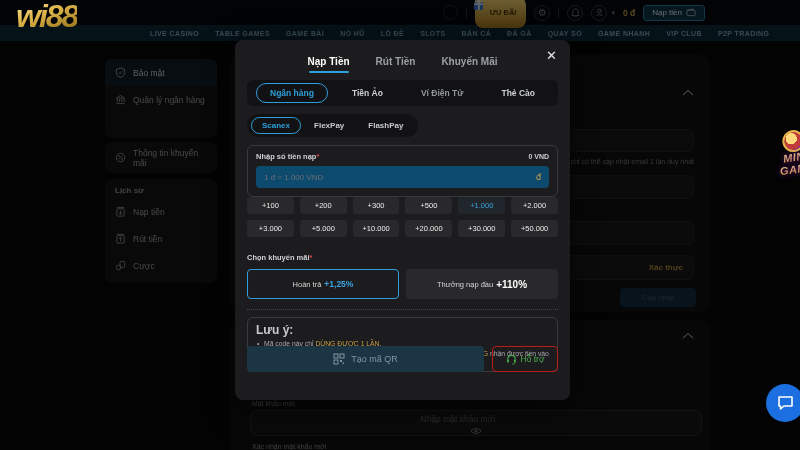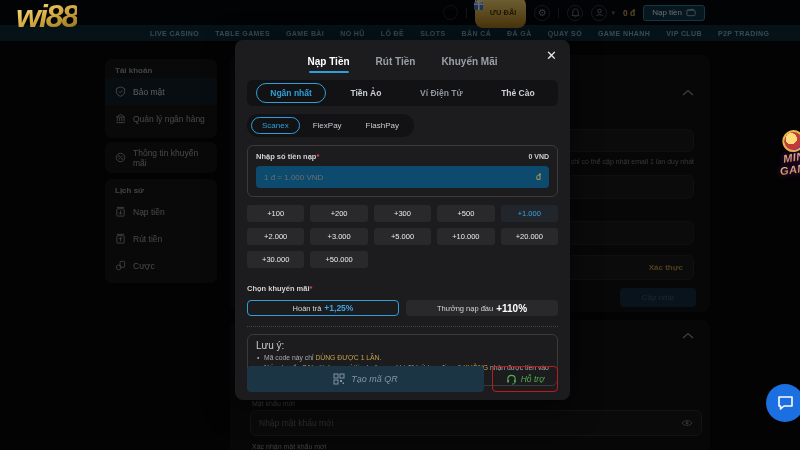--- a/index.html
+++ b/index.html
@@ -45,21 +45,21 @@
   .chev-up { position:absolute; right:16px; color:#6a6a6e; }
   .bg-input { position:absolute; left:20px; width:444px; background:#191919; border:1px solid #242424; border-radius:6px; }
   .email-note { position:absolute; right:16px; top:103px; font-size:7px; color:#7a7a7e; }
   .verify-row { position:absolute; left:20px; top:200px; width:444px; height:25px; background:#191919; border:1px solid #242424;
     border-radius:6px; display:flex; align-items:center; justify-content:flex-end; padding-right:10px; }
   .verify-label { font-size:8px; font-weight:bold; color:#b08a3e;text-align:center; }
   .update-btn { position:absolute; left:390px; top:233px; width:76px; height:19px; background:#142a3c; border-radius:4px;
     display:flex; align-items:center; justify-content:center; font-size:8px; color:#3d576e; }
   .pw-label { position:absolute; left:22px; font-size:7px; color:#8a8a8e; }
   .pw-input { position:absolute; left:20px; top:90px; width:452px; height:26px; background:#181818; border:1px solid #2a2a2a;
-    border-radius:6px; display:flex; align-items:center; padding:0 8px; }
+    border-radius:6px; display:flex; align-items:center; padding:0 8px;flex-direction:column; }
   .pw-input input { flex:1; background:none; border:none; outline:none; font-size:8.5px; color:#aaa; font-family:inherit; }
   .pw-input input::placeholder { color:#5f5f63; }
 
   
   .minigame { position:absolute; left:766px; top:130px; width:58px; z-index:30; text-align:center; transform:rotate(-8deg); }
   .mg-wheel { width:22px; height:22px; margin:0 auto; border-radius:50%;
     background:radial-gradient(circle at 40% 35%, #ffd97a 0 35%, #c23b3b 36% 70%, #7a2aa0 71%); border:2px solid #e8b64c; }
   .mg-t { font-size:11px; font-weight:bold; font-style:italic; letter-spacing:.5px; line-height:1.05;
     background:linear-gradient(180deg,#ffe69a,#d69a2a); -webkit-background-clip:text; background-clip:text; color:transparent;
     text-shadow:0 0 6px rgba(140,40,160,.8); }
@@ -74,50 +74,50 @@
   .m-tabs { display:flex; justify-content:center; gap:26px; padding-top:16px; }
   .m-tab { font-size:10px; font-weight:bold; color:#9aa0a6; position:relative; cursor:pointer; }
   .m-tab.active { color:#ffffff; }
   .m-tab.active::after { content:""; position:absolute; left:1px; right:1px; bottom:-6px; height:2px; background:#2e9fd9; border-radius:1px; }
   .m-subtabs { margin-top:13px; background:#121214; border-radius:6px; height:26px; display:flex; align-items:center;
     justify-content:space-around; padding:0 4px; }
   .m-subtab { font-size:8.5px; font-weight:bold; color:#cdd1d4; padding:4px 13px; border:1px solid transparent; }
   .m-subtab.active { border-color:#2e9fd9; border-radius:12px; color:#2e9fd9; }
   .m-subtab.dim { color:#8f959a; }
   .m-providers { margin-top:8px; display:inline-flex; align-items:center; gap:2px; background:#121214; border-radius:13px; padding:3px 4px; }
-  .m-provider { font-size:8px; font-weight:normal; color:#c7cbce; padding:3px 10px; border:1px solid transparent; }
+  .m-provider { font-size:8px; font-weight:bold; color:#c7cbce; padding:3px 10px; border:1px solid transparent; }
   .m-provider.active { border-color:#2e9fd9; border-radius:11px; color:#2e9fd9; }
   .amount-box { margin-top:8px; border:1px solid #3a3a3d; border-radius:6px; padding:6px 8px 8px; }
   .amount-head { display:flex; justify-content:space-between; align-items:center; }
   .amount-label { font-size:7.5px; font-weight:bold; color:#d2d2d6; }
   .req { color:#e34b4b; }
   .amount-balance { font-size:7px; font-weight:bold; color:#cfcfd2; }
   .amount-input { margin-top:5px; background:#0c4a6e; border-radius:4px; height:22px; display:flex; align-items:center; padding:0 8px; }
   .amount-input input { flex:1; background:none; border:none; outline:none; color:#bbb; font-size:8px; font-family:inherit; }
   .amount-input input::placeholder { color:#6e6e73; }
   .currency { color:#c9a24a; font-size:9px; }
-  .qa-grid { margin-top:8px; display:grid; grid-template-columns:repeat(5,1fr); gap:6px; }
+  .qa-grid { margin-top:0; display:grid; grid-template-columns:repeat(6,1fr); gap:6px; }
   .qa { background:#29292c; border-radius:3px; height:17px; display:flex; align-items:center; justify-content:center;
     font-size:7.5px; color:#ececec; cursor:pointer; }
   .qa.sel { color:#3da5e0; background:#20262c; }
   .promo-label-row { margin-top:9px; }
   .promo-grid { margin-top:5px; display:grid; grid-template-columns:1fr 1fr; gap:7px; }
-  .promo-b { height:16px; border-radius:4px; display:flex; align-items:center; justify-content:center; gap:3px;
+  .promo-b { height:30px; border-radius:4px; display:flex; align-items:center; justify-content:center; gap:3px;
     background:#29292c; border:1px solid transparent; cursor:pointer; }
   .promo-b.active { background:transparent; border-color:#2e9fd9; }
   .promo-name { font-size:7.5px; color:#d6d6d6; }
   .promo-val { font-size:8.5px; font-weight:bold; color:#3da5e0; }
   .promo-val2 { font-size:10px; font-weight:bold; color:#ffffff;text-align:right; }
   .dots { margin-top:10px; border-top:1px dotted #46464a; }
   .note-box { margin-top:7px; border:1px solid #3a3a3d; border-radius:6px; padding:5px 8px 7px; }
-  .note-title { font-size:10px; font-weight:normal; color:#c9c9cd; }
+  .note-title { font-size:12px; font-weight:bold; color:#c9c9cd; }
   .note-line { font-size:6.8px; color:#a9a9ad; margin-top:3px; padding-left:8px; position:relative; }
   .note-line::before { content:"•"; position:absolute; left:1px; }
   .gold-t { color:#c9a24a; }
-  .m-footer { position:absolute; left:12px; right:12px; bottom:8px; display:flex; gap:8px;font-style:italic; }
+  .m-footer { position:absolute; left:12px; right:12px; bottom:28px; display:flex; gap:8px; }
   .qr-btn { flex:1; height:26px; background:#1b3545; border-radius:4px; display:flex; align-items:center;
     justify-content:center; gap:6px; color:#8494a0; font-size:9px; cursor:pointer; }
   .support-btn { width:66px; height:26px; border:1px solid #b91c1c; border-radius:4px; display:flex; align-items:center;
     justify-content:center; gap:4px; color:#4caf50; font-size:8.5px; cursor:pointer; }
 </style>
 </head>
 <body>
 
 <div class="topbar"></div>
 <div class="navbar">
@@ -170,21 +170,20 @@
   <div class="deposit-btn">
     <span>Nạp tiền</span>
     <svg width="10" height="9" viewBox="0 0 11 9">
       <rect x="1" y="2" width="9" height="6" rx="1" fill="none" stroke="#9db4c2" stroke-width="1"></rect>
       <path d="M1 2 L8 0.8 L8 2" fill="none" stroke="#9db4c2" stroke-width="1"></path>
     </svg>
   </div>
 </div>
 
 <div class="side-card" id="card-acc">
-  <div class="side-h">Tài khoản</div>
   <div class="side-item active">
     <svg width="11" height="11" viewBox="0 0 12 12">
       <path d="M6 1 L10.5 2.8 V6 C10.5 8.8 8.4 10.6 6 11.2 C3.6 10.6 1.5 8.8 1.5 6 V2.8 Z" fill="none" stroke="#9aa0a5" stroke-width="1"></path>
       <path d="M4.2 6 L5.5 7.3 L8 4.8" fill="none" stroke="#9aa0a5" stroke-width="1"></path>
     </svg>
     <span>Bảo mật</span>
   </div>
   <div class="side-item">
     <svg width="11" height="11" viewBox="0 0 12 12">
       <path d="M1.5 4.5 L6 1.5 L10.5 4.5 Z" fill="none" stroke="#8a9097" stroke-width="1"></path>
@@ -274,21 +273,21 @@
 <div class="modal">
   <div class="m-close">✕</div>
 
   <div class="m-tabs">
     <div class="m-tab active">Nạp Tiền</div>
     <div class="m-tab">Rút Tiền</div>
     <div class="m-tab">Khuyến Mãi</div>
   </div>
 
   <div class="m-subtabs">
-    <div class="m-subtab active">Ngân nhất</div>
+    <div class="m-subtab active">Ngân hàng</div>
     <div class="m-subtab">Tiền Ảo</div>
     <div class="m-subtab dim">Ví Điện Tử</div>
     <div class="m-subtab">Thẻ Cào</div>
   </div>
 
   <div class="m-providers">
     <div class="m-provider active">Scanex</div>
     <div class="m-provider">FlexPay</div>
     <div class="m-provider">FlashPay</div>
   </div>

